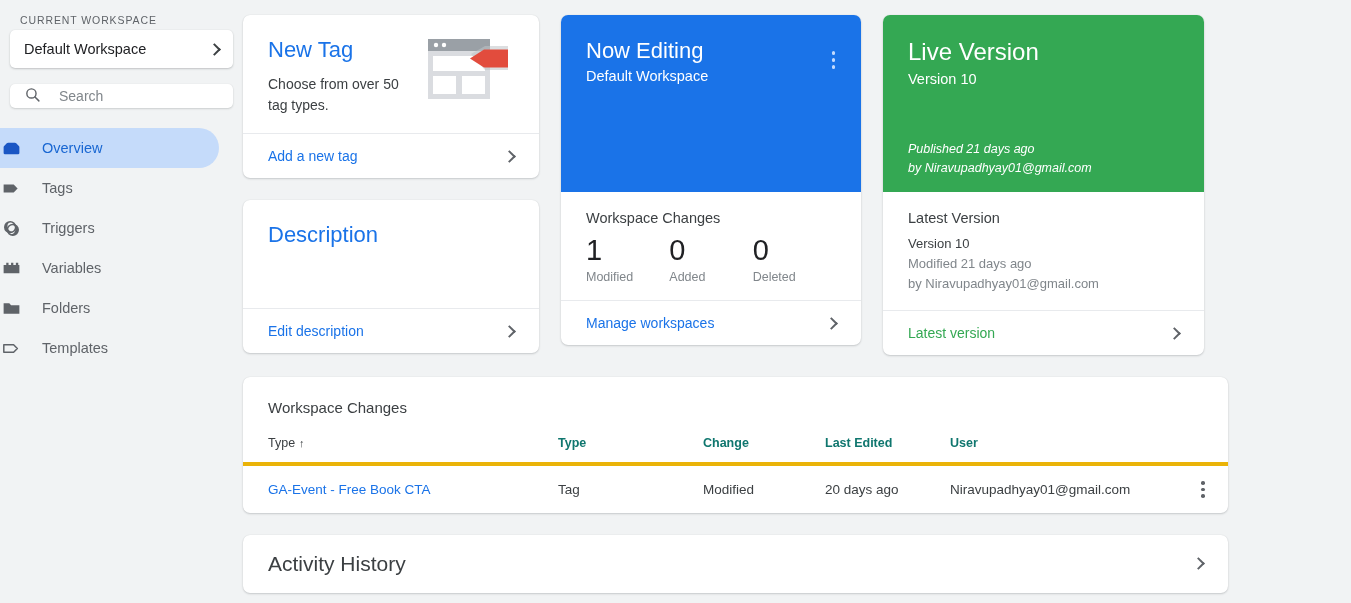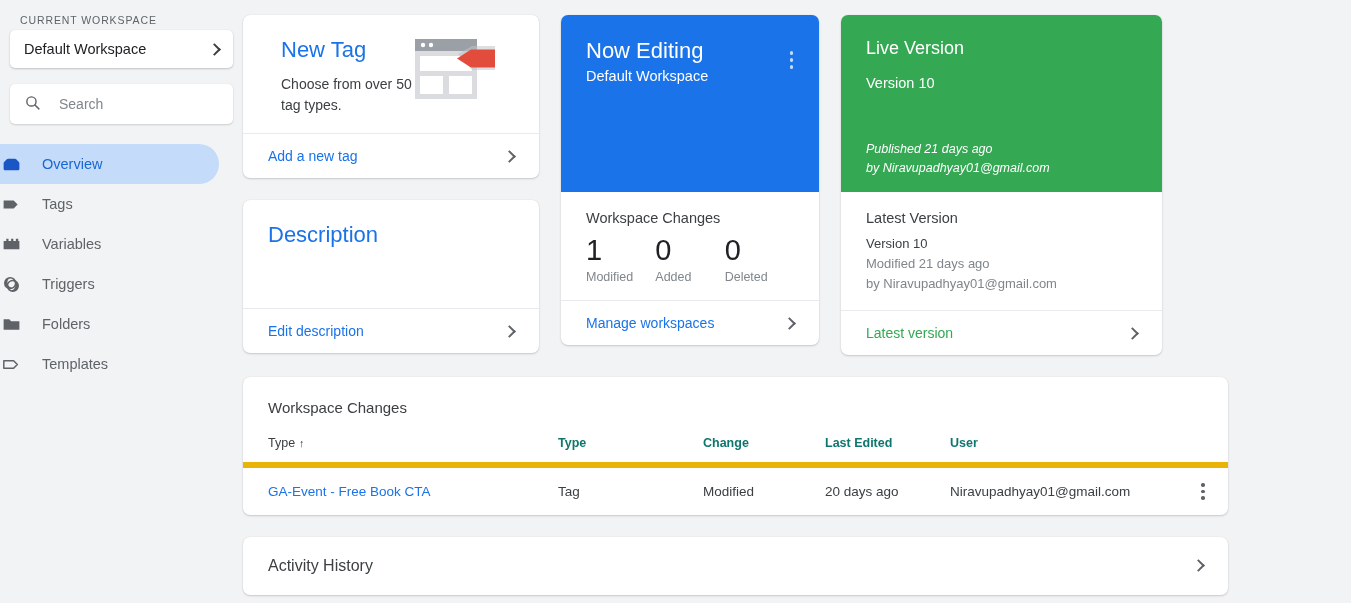--- a/index.html
+++ b/index.html
@@ -19,21 +19,21 @@
   }
   .ws-select {
     margin: 0 10px; height: 38px; background: #fff; border-radius: 5px;
     box-shadow: 0 1px 2px rgba(60,64,67,.25), 0 0 1px rgba(60,64,67,.12);
     display: flex; align-items: center; padding: 0 14px; cursor: pointer;
   }
   .ws-select .nm { flex: 1; font-size: 14.5px; color: #202124; font-weight: 500; }
   .chev-sm { width: 9px; height: 9px; border-right: 2px solid #3c4043;
              border-bottom: 2px solid #3c4043; transform: rotate(-45deg); }
   .search-box {
-    margin: 16px 10px 0; height: 40px; background: #fff; border-radius: 5px;
+    margin: 16px 10px 0; height: 24px; background: #fff; border-radius: 5px;
     box-shadow: 0 1px 2px rgba(60,64,67,.2), 0 0 1px rgba(60,64,67,.1);
     display: flex; align-items: center; padding: 0 14px; gap: 18px;
   }
   .search-box input {
     border: 0; outline: 0; font-size: 14px; color: #3c4043;
     font-family: "Liberation Sans", sans-serif; background: transparent; width: 100%;
   }
   .search-box input::placeholder { color: #80868b; }
   .nav { margin-top: 20px; }
   .nav-item {
@@ -60,77 +60,77 @@
     align-items: center; padding: 8px 25px; cursor: pointer;
     font-size: 14px; font-weight: 500;
   }
   .card-foot .lk { flex: 1; color: #1a73e8; }
   .card-foot.green .lk { color: #34a853; }
   .chev { width: 9px; height: 9px; border-right: 2px solid #5f6368;
           border-bottom: 2px solid #5f6368; transform: rotate(-45deg); }
 
   
   .newtag { width: 296px; }
-  .newtag-body { height: 118px; display: flex; padding: 22px 38px 0; }
+  .newtag-body { height: 118px; display: flex; padding: 22px 25px 0; }
   .nt-txt { flex: 1; }
   .nt-title { font-size: 22px; color: #1a73e8; margin-bottom: 11px; }
   .nt-sub { font-size: 14px; color: #3c4043; line-height: 21px; max-width: 135px; }
   .nt-art { width: 88px; position: relative; }
 
   
   .desc { width: 296px; }
   .desc-body { height: 108px; padding: 22px 25px 0; }
   .desc-title { font-size: 22px; color: #1a73e8; }
 
   
-  .editing { width: 258px; }
+  .editing { width: 300px; }
   .editing-hero { background: #1a73e8; height: 177px; padding: 23px 25px 0; position: relative; }
   .eh-title { font-size: 22px; color: #fff; margin-bottom: 4px; }
   .eh-sub { font-size: 14.5px; color: #fff; font-weight: 500; }
   .kebab { position: absolute; top: 36px; right: 26px; display: flex;
            flex-direction: column; gap: 3.5px; cursor: pointer; }
   .kebab i { width: 3.5px; height: 3.5px; border-radius: 50%; background: #c3dafd; display: block; }
   .changes-body { padding: 18px 25px 16px; }
   .cb-title { font-size: 14.5px; color: #3c4043; margin-bottom: 6px; }
   .stats { display: flex; }
   .stat { width: 94px; }
   .stat .n { font-size: 29px; color: #202124; font-weight: 400; line-height: 36px; }
   .stat .l { font-size: 12.5px; color: #80868b; margin-top: 2px; }
 
   
   .live { width: 321px; }
   .live-hero { background: #34a853; height: 177px; padding: 23px 25px 0;
                display: flex; flex-direction: column; }
-  .lh-title { font-size: 18px; color: #fff; margin-bottom: 16px; }
+  .lh-title { font-size: 24px; color: #fff; margin-bottom: 5px; }
   .lh-sub { font-size: 14.5px; color: #fff; font-weight: 500; }
   .lh-meta { margin-top: auto; padding-bottom: 14px; font-size: 12.5px;
              color: #fff; font-weight: 500; line-height: 19px; font-style: italic; }
   .latest-body { padding: 18px 25px 16px; }
   .lb-title { font-size: 14.5px; color: #3c4043; margin-bottom: 8px; }
   .lb-v { font-size: 13px; color: #3c4043; line-height: 20px; }
   .lb-m { font-size: 13px; color: #80868b; line-height: 20px; }
 
   
   .table-card { margin-top: 22px; }
   .tc-title { font-size: 15px; color: #3c4043; padding: 22px 25px 0; }
   table { width: 100%; border-collapse: collapse; margin-top: 10px; }
   th { font-size: 12.5px; color: #0f766e; font-weight: 700; text-align: left;
        padding: 10px 0 12px; }
   th.n { padding-left: 25px; color: #3c4043; font-weight: 500; }
-  td { font-size: 13.5px; color: #3c4043; padding: 15px 0; border-top: 6px solid #eab308; }
+  td { font-size: 13.5px; color: #3c4043; padding: 15px 0; border-top: 4px solid #eab308; }
   td.n { padding-left: 25px; }
   td.n a { color: #1a73e8; text-decoration: none; cursor: pointer; }
   .sort-arrow { font-size: 11px; margin-left: 4px; }
   .row-kebab { display: flex; flex-direction: column; gap: 3px; align-items: center; cursor: pointer; }
   .row-kebab i { width: 3.5px; height: 3.5px; border-radius: 50%; background: #5f6368; display: block; }
 
   
   .activity { margin-top: 22px; height: 58px; display: flex; align-items: center;
               padding: 0 25px; cursor: pointer; }
-  .activity .t { flex: 1; font-size: 16px; color: #3c4043; }
+  .activity .t { flex: 1; font-size: 21px; color: #3c4043; }
 </style>
 </head>
 <body>
 
 <div class="page">
 
   <aside class="sidebar">
     <div class="ws-label">CURRENT WORKSPACE</div>
 
     <div class="ws-select">
@@ -163,36 +163,36 @@
           <svg width="21" height="21" viewBox="0 0 24 24">
               <path d="M3 7.5h11.5l4.5 4.5-4.5 4.5H3z" fill="#5f6368"></path>
             </svg>
         </span>
         <span>Tags</span>
       </div>
 
       <div class="nav-item">
         <span class="nav-ico">
           <svg width="21" height="21" viewBox="0 0 24 24">
-              <path d="M3 8h3V5.5h2.6V8h2.9V5.5h2.6V8h2.9V5.5H19.7V8H21v9.5H3z" fill="#5f6368"></path>
-            </svg>
-        </span>
-        <span>Variables</span>
-      </div>
-
-      <div class="nav-item">
-        <span class="nav-ico">
-          <svg width="21" height="21" viewBox="0 0 24 24">
             <circle cx="10.5" cy="10.5" r="6.2" fill="none" stroke="#5f6368" stroke-width="1.7"></circle>
             <circle cx="13.5" cy="13.5" r="6.2" fill="none" stroke="#5f6368" stroke-width="1.7"></circle>
             <path d="M13.5 7.3a6.2 6.2 0 0 1 0 12.4 6.2 6.2 0 0 1-3.1-.85 6.2 6.2 0 0 0 3.1-11.5z" fill="#5f6368"></path>
             <path d="M10.5 4.3a6.2 6.2 0 0 0 0 12.4c1.2 0 2.2-.3 3.1-.85A6.2 6.2 0 0 1 10.5 4.3z" fill="#5f6368"></path>
           </svg>
         </span>
         <span>Triggers</span>
+      </div>
+
+      <div class="nav-item">
+        <span class="nav-ico">
+          <svg width="21" height="21" viewBox="0 0 24 24">
+              <path d="M3 8h3V5.5h2.6V8h2.9V5.5h2.6V8h2.9V5.5H19.7V8H21v9.5H3z" fill="#5f6368"></path>
+            </svg>
+        </span>
+        <span>Variables</span>
       </div>
 
       <div class="nav-item">
         <span class="nav-ico">
           <svg width="21" height="21" viewBox="0 0 24 24">
               <path d="M3 6h6.5l2 2.2H21V18H3z" fill="#5f6368"></path>
             </svg>
         </span>
         <span>Folders</span>
       </div>

